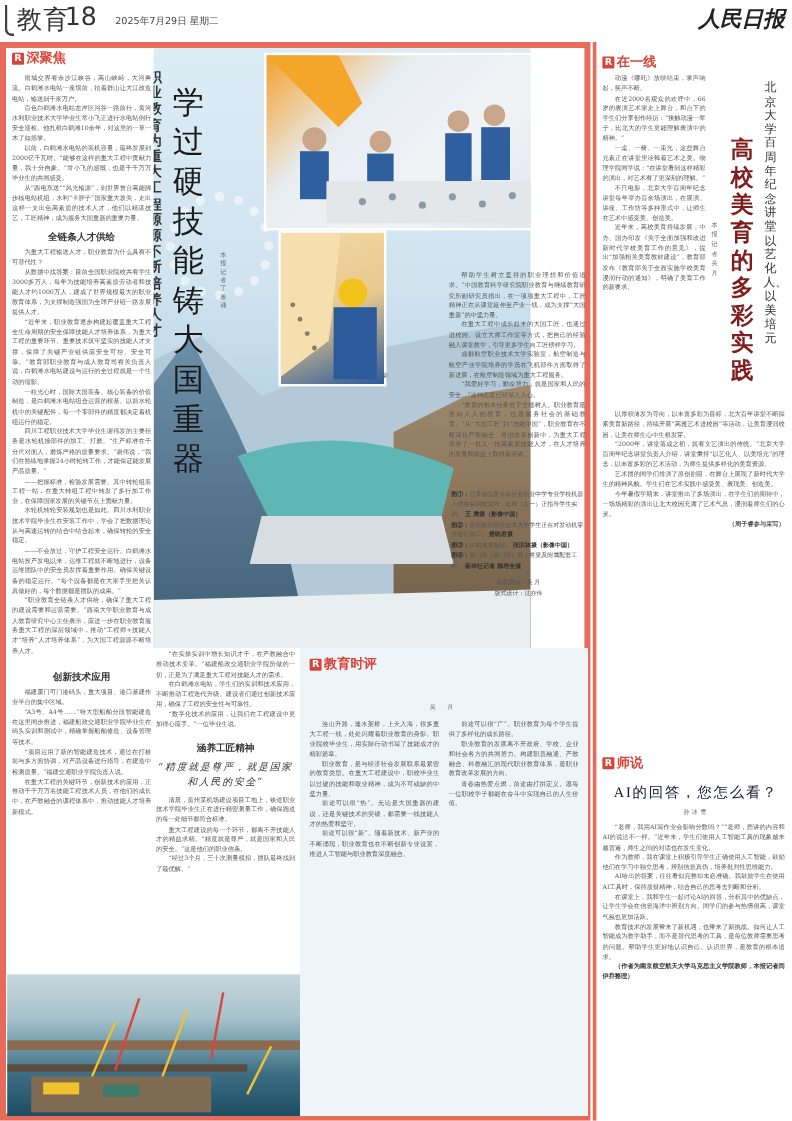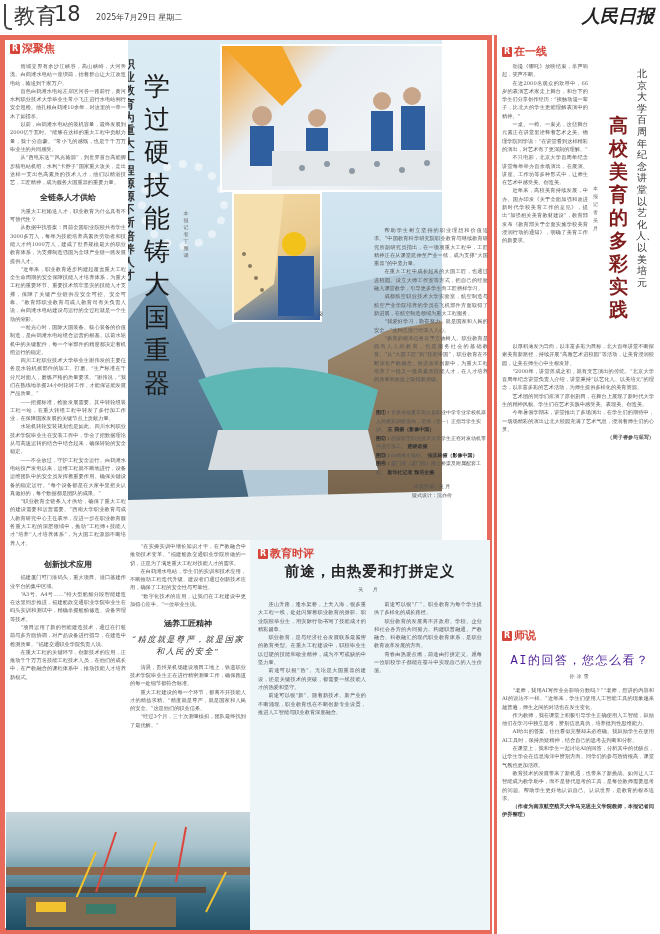--- a/index.html
+++ b/index.html
@@ -33,21 +33,21 @@
 
   
   .comment-box { position: absolute; left: 250px; top: 540px; width: 240px; height: 390px; background: #eef5f9; }
   .comment-title { position: absolute; left: 0; top: 22px; width: 240px; text-align: center; font-family: "DejaVu Serif", serif; font-weight: bold; font-size: 14.5px; color: #222; letter-spacing: 1px; }
   .comment-author { position: absolute; left: 0; top: 46px; width: 240px; text-align: center; font-size: 5px; color: #666; letter-spacing: 4px; }
 
   
   .right-v-sub { position: absolute; left: 636px; top: 68px; width: 12px; font-family: "DejaVu Sans", sans-serif; font-size: 10px; line-height: 11.6px; color: #333; text-align: center; }
   .right-v-main { position: absolute; left: 606px; top: 114px; width: 22px; font-family: "DejaVu Serif", serif; font-weight: bold; font-size: 19px; line-height: 23px; color: #7f1d1d; text-align: right; }
   .right-v-byline { position: absolute; left: 592px; top: 184px; width: 7px; font-size: 5px; line-height: 8px; color: #666; text-align: center; }
-  .ai-title { position: absolute; left: 500px; top: 652px; width: 160px; text-align: center; font-family: Liberation Mono, monospace; font-size: 12px; color: #4c1d95; letter-spacing: 1.5px; }
+  .ai-title { position: absolute; left: 500px; top: 652px; width: 160px; text-align: center; font-family: Liberation Serif, serif; font-size: 12px; color: #0f172a; letter-spacing: 1.5px; }
   .ai-author { position: absolute; left: 500px; top: 673px; width: 160px; text-align: center; font-size: 5px; color: #666; letter-spacing: 2px; }
 
   .port-photo { position: absolute; left: 6px; top: 812px; width: 244px; height: 118px; background: linear-gradient(180deg, #c7d6dc 0%, #a9c3cc 30%, #7fa6b3 45%, #3d6e83 70%, #1d4d63 100%); overflow: hidden; }
   .caption { position: absolute; font-size: 5px; line-height: 8.5px; color: #555; }
   .caption .bold { font-weight: bold; color: #333; }
 </style>
 </head>
 <body>
 
 <div class="masthead">
@@ -199,21 +199,20 @@
     <rect x="30" y="90" width="30" height="10" fill="#f2c12e"></rect>
       <rect x="80" y="92" width="30" height="10" fill="#3c7a6a"></rect>
   </svg>
 </div>
 
 <div class="comment-box">
   <div class="tag" style="position:absolute; left:8px; top:6px;">
     <span class="r">R</span>
     <span>教育时评</span>
   </div>
-  <div class="comment-title">前途，由热爱和打拼定义</div>
   <div class="comment-author">吴  月</div>
   <div class="col" style="left:8px; top:60px; width:108px;">
     <p>连山升路，逢水架桥，上天入海，很多重大工程一线，处处闪耀着职业教育的身影。职业院校毕业生，用实际行动书写了技能成才的精彩篇章。</p>
     <p>职业教育，是与经济社会发展联系最紧密的教育类型。在重大工程建设中，职校毕业生以过硬的技能和敬业精神，成为不可或缺的中坚力量。</p>
     <p>前途可以很“热”。无论是大国重器的建设，还是关键技术的突破，都需要一线技能人才的热爱和坚守。</p>
     <p>前途可以很“新”。随着新技术、新产业的不断涌现，职业教育也在不断创新专业设置，推进人工智能与职业教育深度融合。</p>
   </div>
   <div class="col" style="left:124px; top:60px; width:108px;">
     <p>前途可以很“广”。职业教育为每个学生提供了多样化的成长路径。</p>
     <p>职业教育的发展离不开政府、学校、企业和社会各方的共同努力。构建职普融通、产教融合、科教融汇的现代职业教育体系，是职业教育改革发展的方向。</p>

